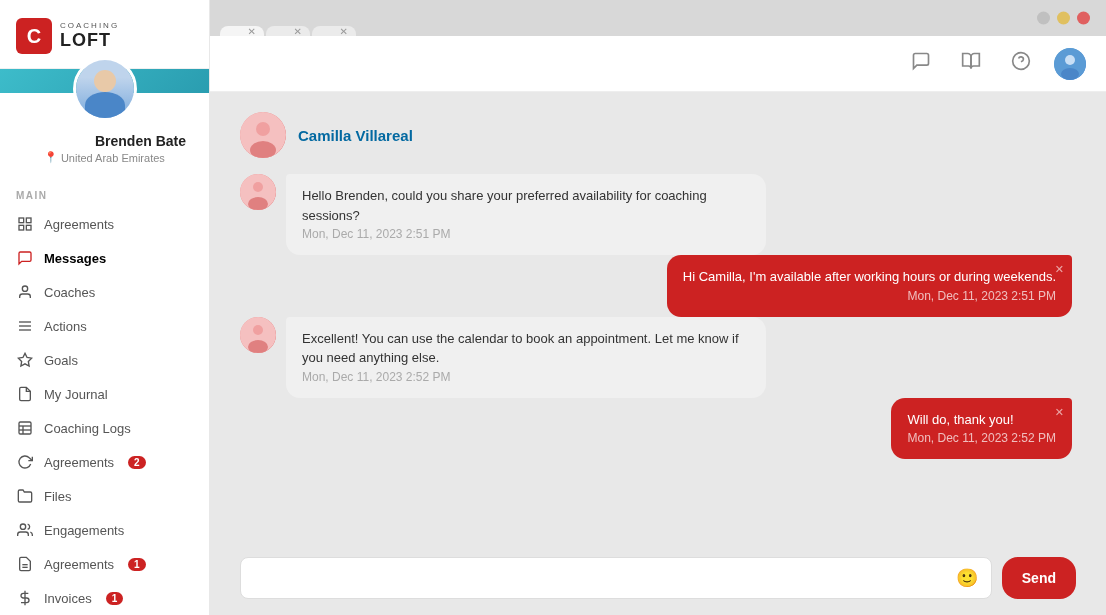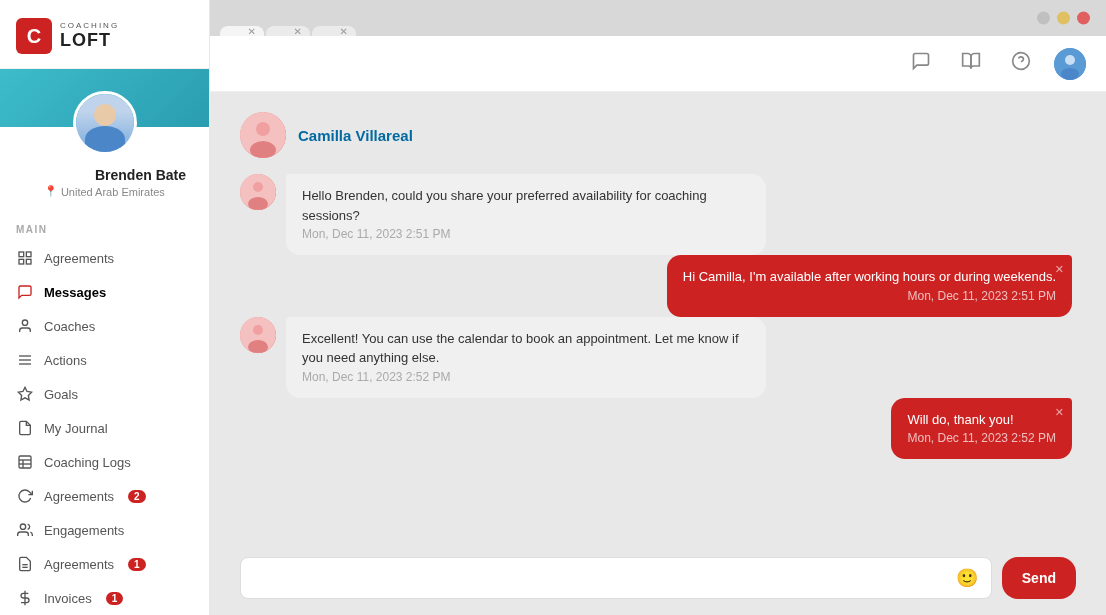--- a/index.html
+++ b/index.html
@@ -509,20 +509,29 @@
     </div>
         <div class="nav-item">
       <span class="nav-icon">
             <svg width="16" height="16" viewBox="0 0 24 24" fill="none" stroke="currentColor" stroke-width="2">
               <polyline points="23 4 23 10 17 10"></polyline>
               <path d="M20.49 15a9 9 0 1 1-2.12-9.36L23 10"></path>
             </svg>
           </span>
       <span>Agreements</span>
       <span class="badge">2</span>
+    </div>
+        <div class="nav-item">
+      <span class="nav-icon">
+            <svg width="16" height="16" viewBox="0 0 24 24" fill="none" stroke="currentColor" stroke-width="2">
+              <path d="M22 19a2 2 0 0 1-2 2H4a2 2 0 0 1-2-2V5a2 2 0 0 1 2-2h5l2 3h9a2 2 0 0 1 2 2z"></path>
+            </svg>
+          </span>
+      <span>Files</span>
+
     </div>
         <div class="nav-item">
       <span class="nav-icon">
             <svg width="16" height="16" viewBox="0 0 24 24" fill="none" stroke="currentColor" stroke-width="2">
               <path d="M17 21v-2a4 4 0 0 0-4-4H5a4 4 0 0 0-4 4v2"></path>
               <circle cx="9" cy="7" r="4"></circle>
               <path d="M23 21v-2a4 4 0 0 0-3-3.87"></path>
               <path d="M16 3.13a4 4 0 0 1 0 7.75"></path>
             </svg>
           </span>

